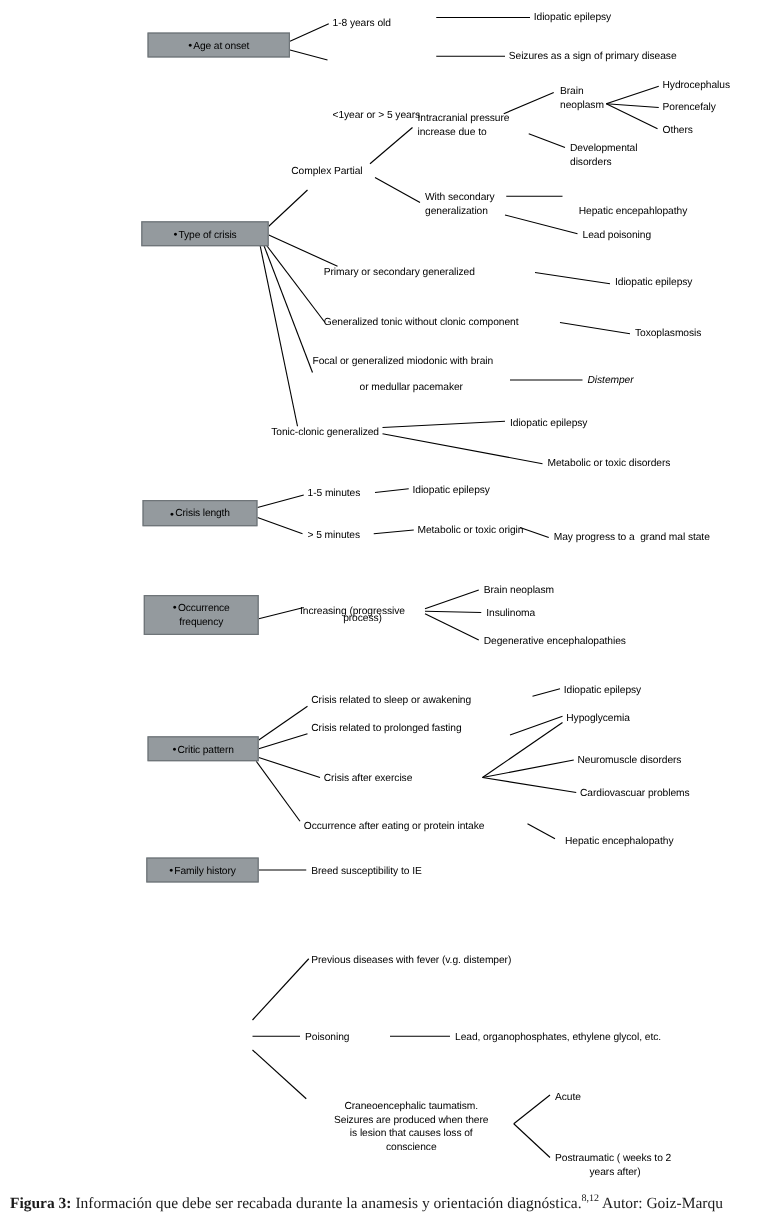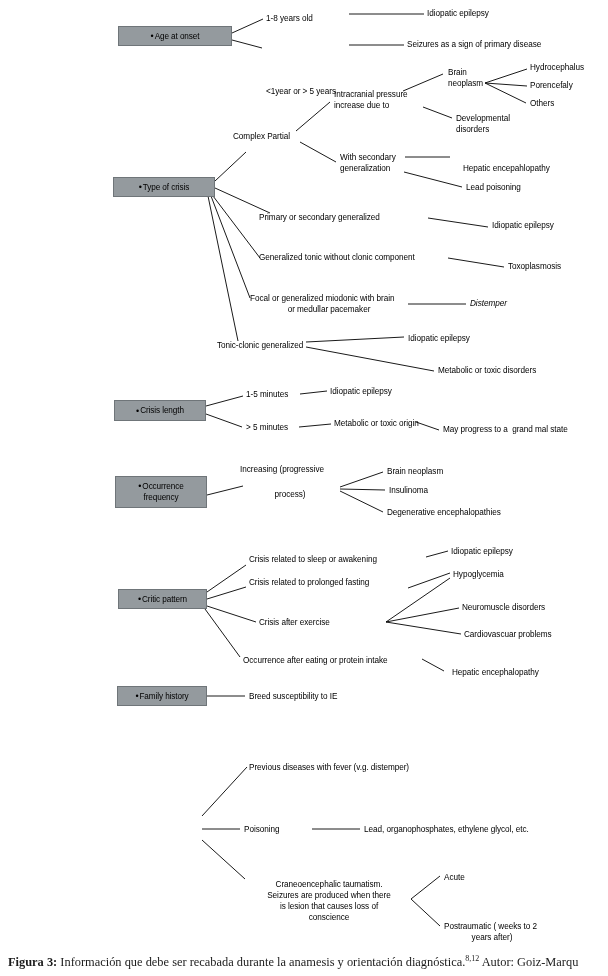--- a/index.html
+++ b/index.html
@@ -210,35 +210,35 @@
 
   <div class="lbl l" style="left:463px; top:151px;margin-top:12px;">Hepatic encepahlopathy</div>
   <div class="lbl l" style="left:466px; top:182px;">Lead poisoning</div>
 
   <div class="lbl l" style="left:259px; top:212px;">Primary or secondary generalized</div>
   <div class="lbl l" style="left:492px; top:220px;">Idiopatic epilepsy</div>
 
   <div class="lbl l" style="left:259px; top:252px;">Generalized tonic without clonic component</div>
   <div class="lbl l" style="left:508px; top:261px;">Toxoplasmosis</div>
 
-  <div class="lbl l" style="left:250px; top:293px;">Focal or generalized miodonic with brain</div>
+  <div class="lbl l" style="left:250px; top:283px;">Focal or generalized miodonic with brain</div>
   <div class="lbl c" style="left:250px; top:304px; width:158px;">or medullar pacemaker</div>
   <div class="lbl l" style="left:470px; top:298px;font-style:italic;">Distemper</div>
 
   <div class="lbl l" style="left:205px; top:340px;margin-left:12px;">Tonic-clonic generalized</div>
   <div class="lbl l" style="left:408px; top:333px;">Idiopatic epilepsy</div>
   <div class="lbl l" style="left:438px; top:365px;">Metabolic or toxic disorders</div>
 
   <div class="lbl l" style="left:246px; top:389px;">1-5 minutes</div>
   <div class="lbl l" style="left:330px; top:386px;">Idiopatic epilepsy</div>
   <div class="lbl l" style="left:246px; top:422px;">&gt; 5 minutes</div>
   <div class="lbl l" style="left:334px; top:418px;">Metabolic or toxic origin</div>
   <div class="lbl l" style="left:443px; top:424px;">May progress to a  grand mal state</div>
 
-  <div class="lbl l" style="left:240px; top:464px;">Increasing (progressive</div>
+  <div class="lbl l" style="left:240px; top:483px;">Increasing (progressive</div>
   <div class="lbl c" style="left:240px; top:489px; width:100px;">process)</div>
   <div class="lbl l" style="left:387px; top:466px;">Brain neoplasm</div>
   <div class="lbl l" style="left:389px; top:485px;">Insulinoma</div>
   <div class="lbl l" style="left:387px; top:507px;">Degenerative encephalopathies</div>
 
   <div class="lbl l" style="left:249px; top:554px;">Crisis related to sleep or awakening</div>
   <div class="lbl l" style="left:451px; top:546px;">Idiopatic epilepsy</div>
   <div class="lbl l" style="left:249px; top:577px;">Crisis related to prolonged fasting</div>
   <div class="lbl l" style="left:453px; top:569px;">Hypoglycemia</div>
   <div class="lbl l" style="left:259px; top:617px;">Crisis after exercise</div>

